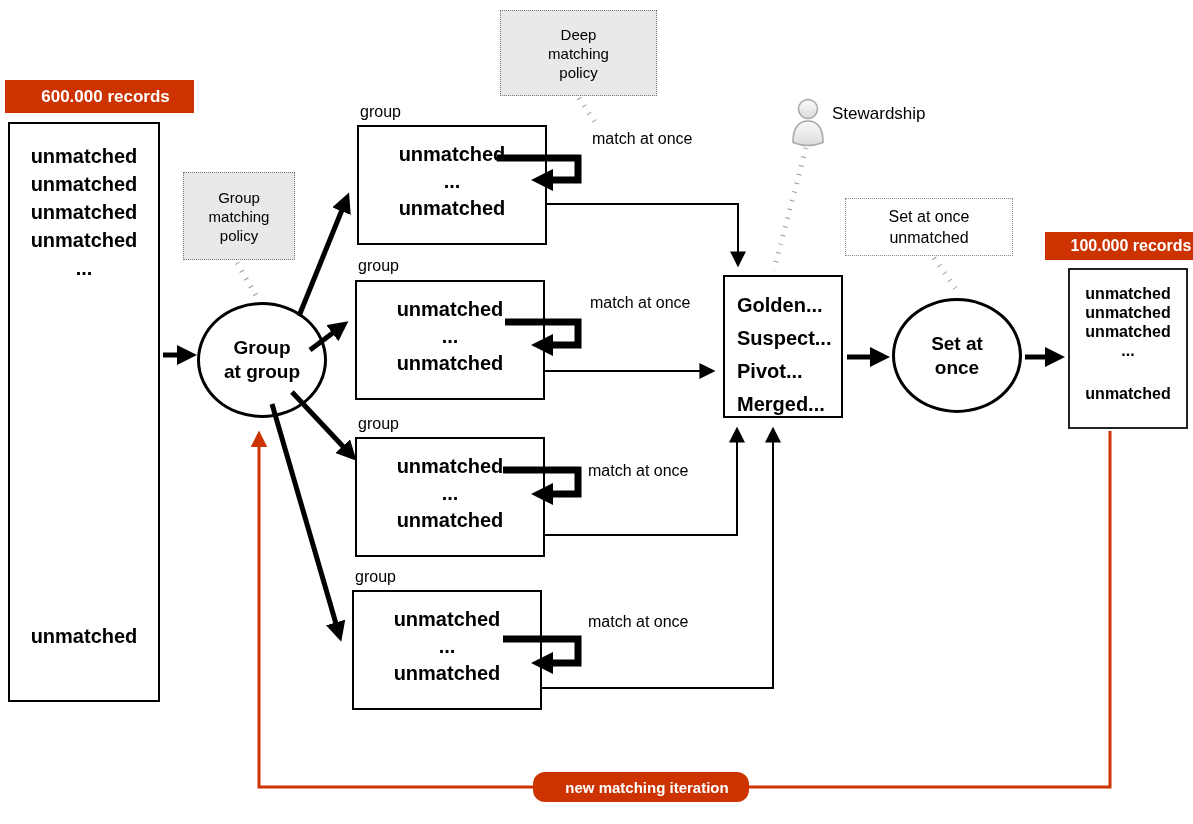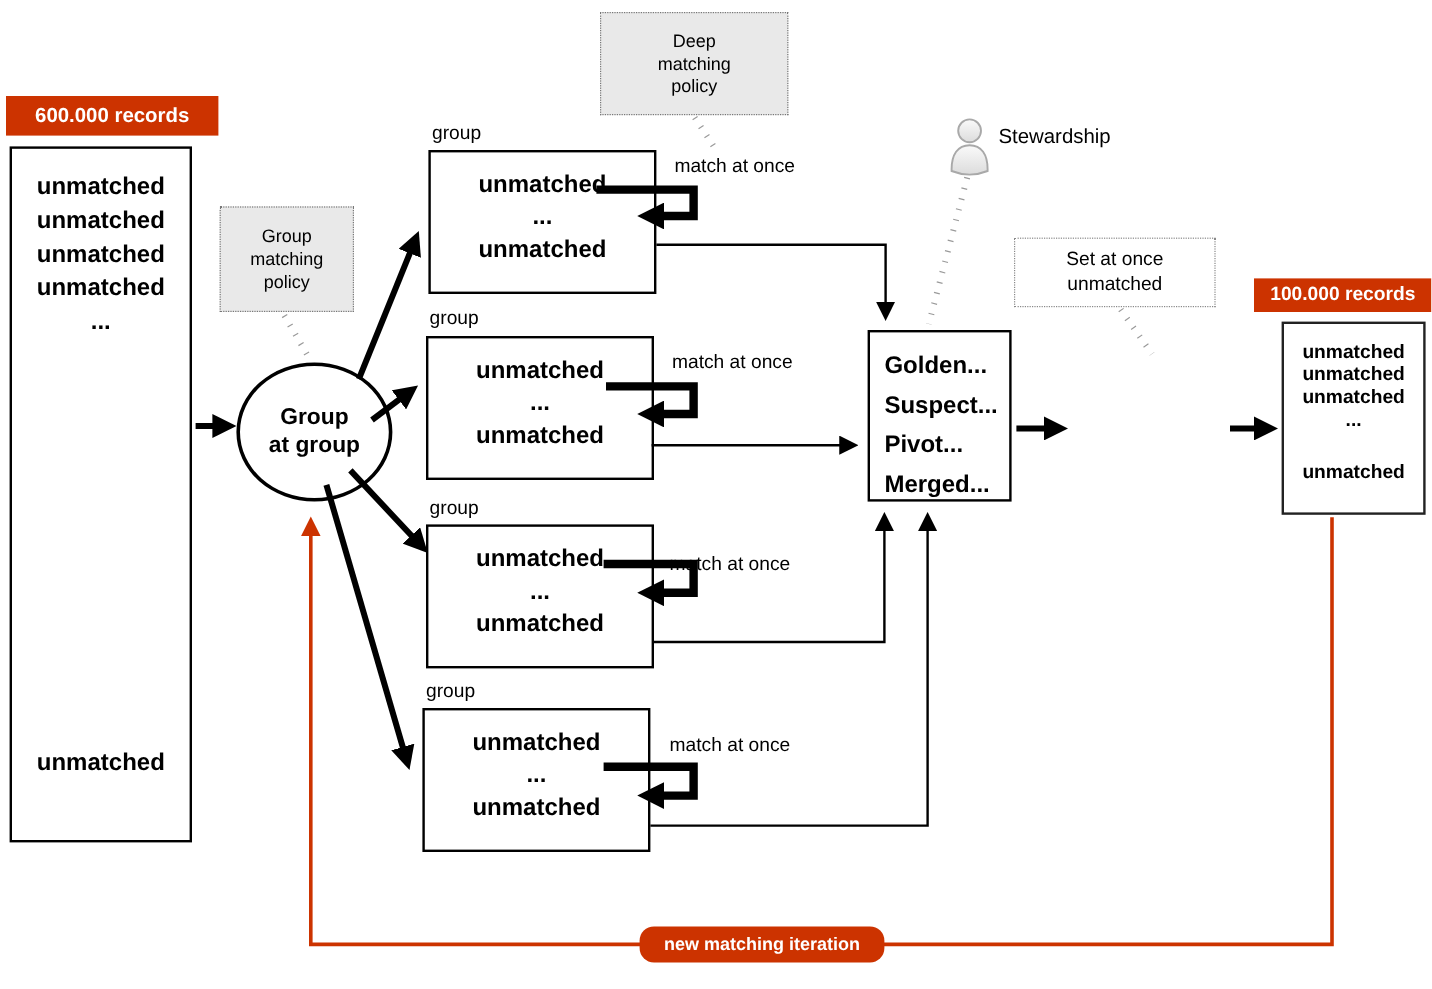--- a/index.html
+++ b/index.html
@@ -1,40 +1,40 @@
 <!DOCTYPE html>
 <html><head>
 <meta charset="utf-8">
 <style>
   html,body{margin:0;padding:0;background:#fff;}
   #stage{position:relative;width:1193px;height:824px;background:#fff;
          font-family:"Liberation Sans","DejaVu Sans",sans-serif;overflow:hidden;}
   .abs{position:absolute;}
   
   .banner{background:#cc3300;color:#fff;font-weight:bold;display:flex;
-          align-items:center;justify-content:center;z-index:11;}
+          align-items:center;justify-content:center;z-index:11;padding-left:12px;}
   
   .solidbox{background:#fff;border:2px solid #000;box-sizing:border-box;z-index:2;}
   .thinbox{background:#fff;border:2px solid #222;box-sizing:border-box;z-index:2;}
   
   .policybox{background:#e9e9e9;border:1px dotted #777;box-sizing:border-box;
              display:flex;flex-direction:column;align-items:center;justify-content:center;
              font-size:15px;line-height:19px;color:#000;z-index:2;text-align:center;}
   .notebox{background:#fff;border:1px dotted #888;box-sizing:border-box;
            display:flex;flex-direction:column;justify-content:center;
            font-size:16px;line-height:21px;color:#000;z-index:2;text-align:center;}
   
   .circle{background:#fff;border:3px solid #000;border-radius:50%;box-sizing:border-box;
           display:flex;flex-direction:column;align-items:center;justify-content:center;
           font-weight:bold;font-size:19px;line-height:24px;z-index:2;text-align:center;}
   
   .grouplabel{font-size:16px;color:#000;z-index:2;}
   .gtext{display:flex;flex-direction:column;align-items:center;
          font-weight:bold;font-size:20px;line-height:27px;padding-top:14px;}
-  .matchlabel{font-size:16px;color:#000;z-index:2;white-space:nowrap;}
+  .matchlabel{font-size:16px;color:#000;z-index:2;white-space:nowrap;margin-left:30px;}
   
   .srctext{display:flex;flex-direction:column;align-items:center;
            font-weight:bold;font-size:20px;line-height:28px;padding-top:18px;}
   .srcbottom{position:absolute;left:0;right:0;bottom:52px;text-align:center;
              font-weight:bold;font-size:20px;}
   
   .goldlist{display:flex;flex-direction:column;padding:12px 0 0 12px;
             font-weight:bold;font-size:20px;line-height:33px;}
   
   .restext{display:flex;flex-direction:column;align-items:center;
@@ -139,20 +139,24 @@
     <circle cx="19" cy="12" r="9.5" fill="url(#pg)" stroke="#a9a9a9" stroke-width="1.6"></circle>
     <path d="M19,24 C29,24 34,32 34,44 L34,45.5 C24,49.5 14,49.5 4,45.5 L4,44 C4,32 9,24 19,24 Z" fill="url(#pg)" stroke="#a9a9a9" stroke-width="1.6"></path>
   </svg>
   <div class="abs stewlabel" style="left:832px;top:104px;">Stewardship</div>
 
   <div class="abs notebox" style="left:845px;top:198px;width:168px;height:58px;">
     <div>Set at once</div>
     <div>unmatched</div>
   </div>
 
+  <div class="abs circle" style="left:892px;top:298px;width:130px;height:115px;">
+    <div>Set at</div>
+    <div>once</div>
+  </div>
 
   <div class="abs banner" style="left:1045px;top:232px;width:148px;height:28px;font-size:16px;">100.000 records</div>
 
   <div class="abs thinbox" style="left:1068px;top:268px;width:120px;height:161px;">
     <div class="restext">
       <div>unmatched</div>
       <div>unmatched</div>
       <div>unmatched</div>
       <div>...</div>
     </div>

